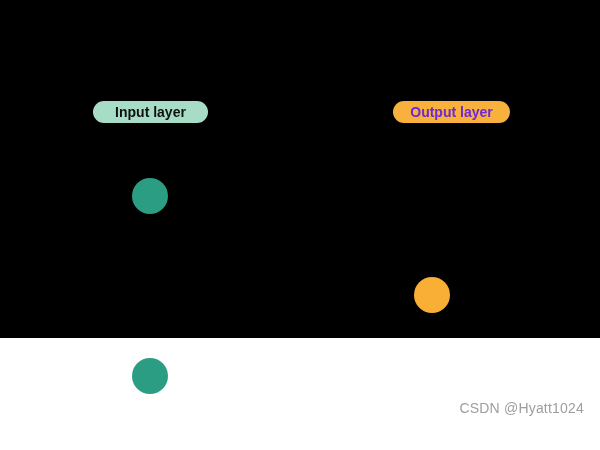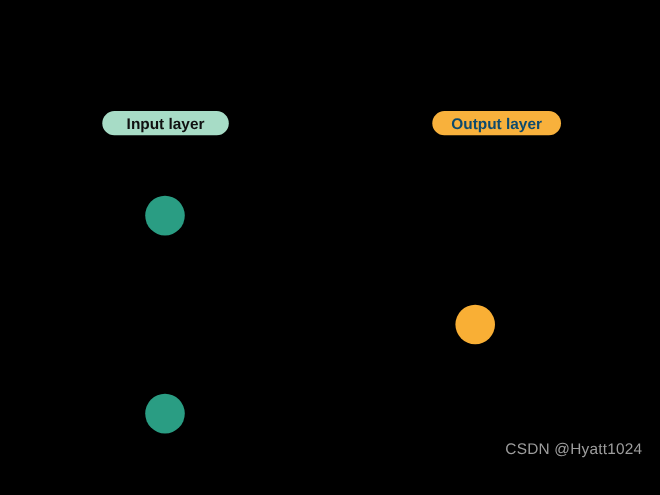--- a/index.html
+++ b/index.html
@@ -8,21 +8,21 @@
   }
   body {
     width: 600px;
     height: 450px;
     overflow: hidden;
     font-family: "Liberation Sans", sans-serif;
   }
   .canvas {
     position: relative;
     width: 600px;
-    height: 450px;
+    height: 338px;
   }
   .layer-pill {
     position: absolute;
     height: 22px;
     border-radius: 11px;
     display: flex;
     align-items: center;
     justify-content: center;
     font-size: 14px;
     font-weight: bold;
@@ -57,21 +57,21 @@
     letter-spacing: 0.2px;
   }
 </style>
 </head>
 <body>
 
 <div class="canvas" style="background: rgb(0, 0, 0);">
 
   <div class="layer-pill pill-input" style="background: rgb(167, 220, 198); color: rgb(16, 16, 16);">Input layer</div>
 
-  <div class="layer-pill pill-output" style="background: rgb(248, 177, 60); color: #0c4a6e;">Output layer</div>
+  <div class="layer-pill pill-output" style="background: rgb(248, 177, 60); color: #6d28d9;">Output layer</div>
 
   <div class="node node-input-1" style="background: rgb(42, 157, 131);"></div>
 
   <div class="node node-input-2" style="background: rgb(42, 157, 131);"></div>
 
   <div class="node node-output" style="background: rgb(249, 175, 53);"></div>
 
   <div class="watermark" style="color: rgb(158, 158, 158);">CSDN @Hyatt1024</div>
 
 </div>

